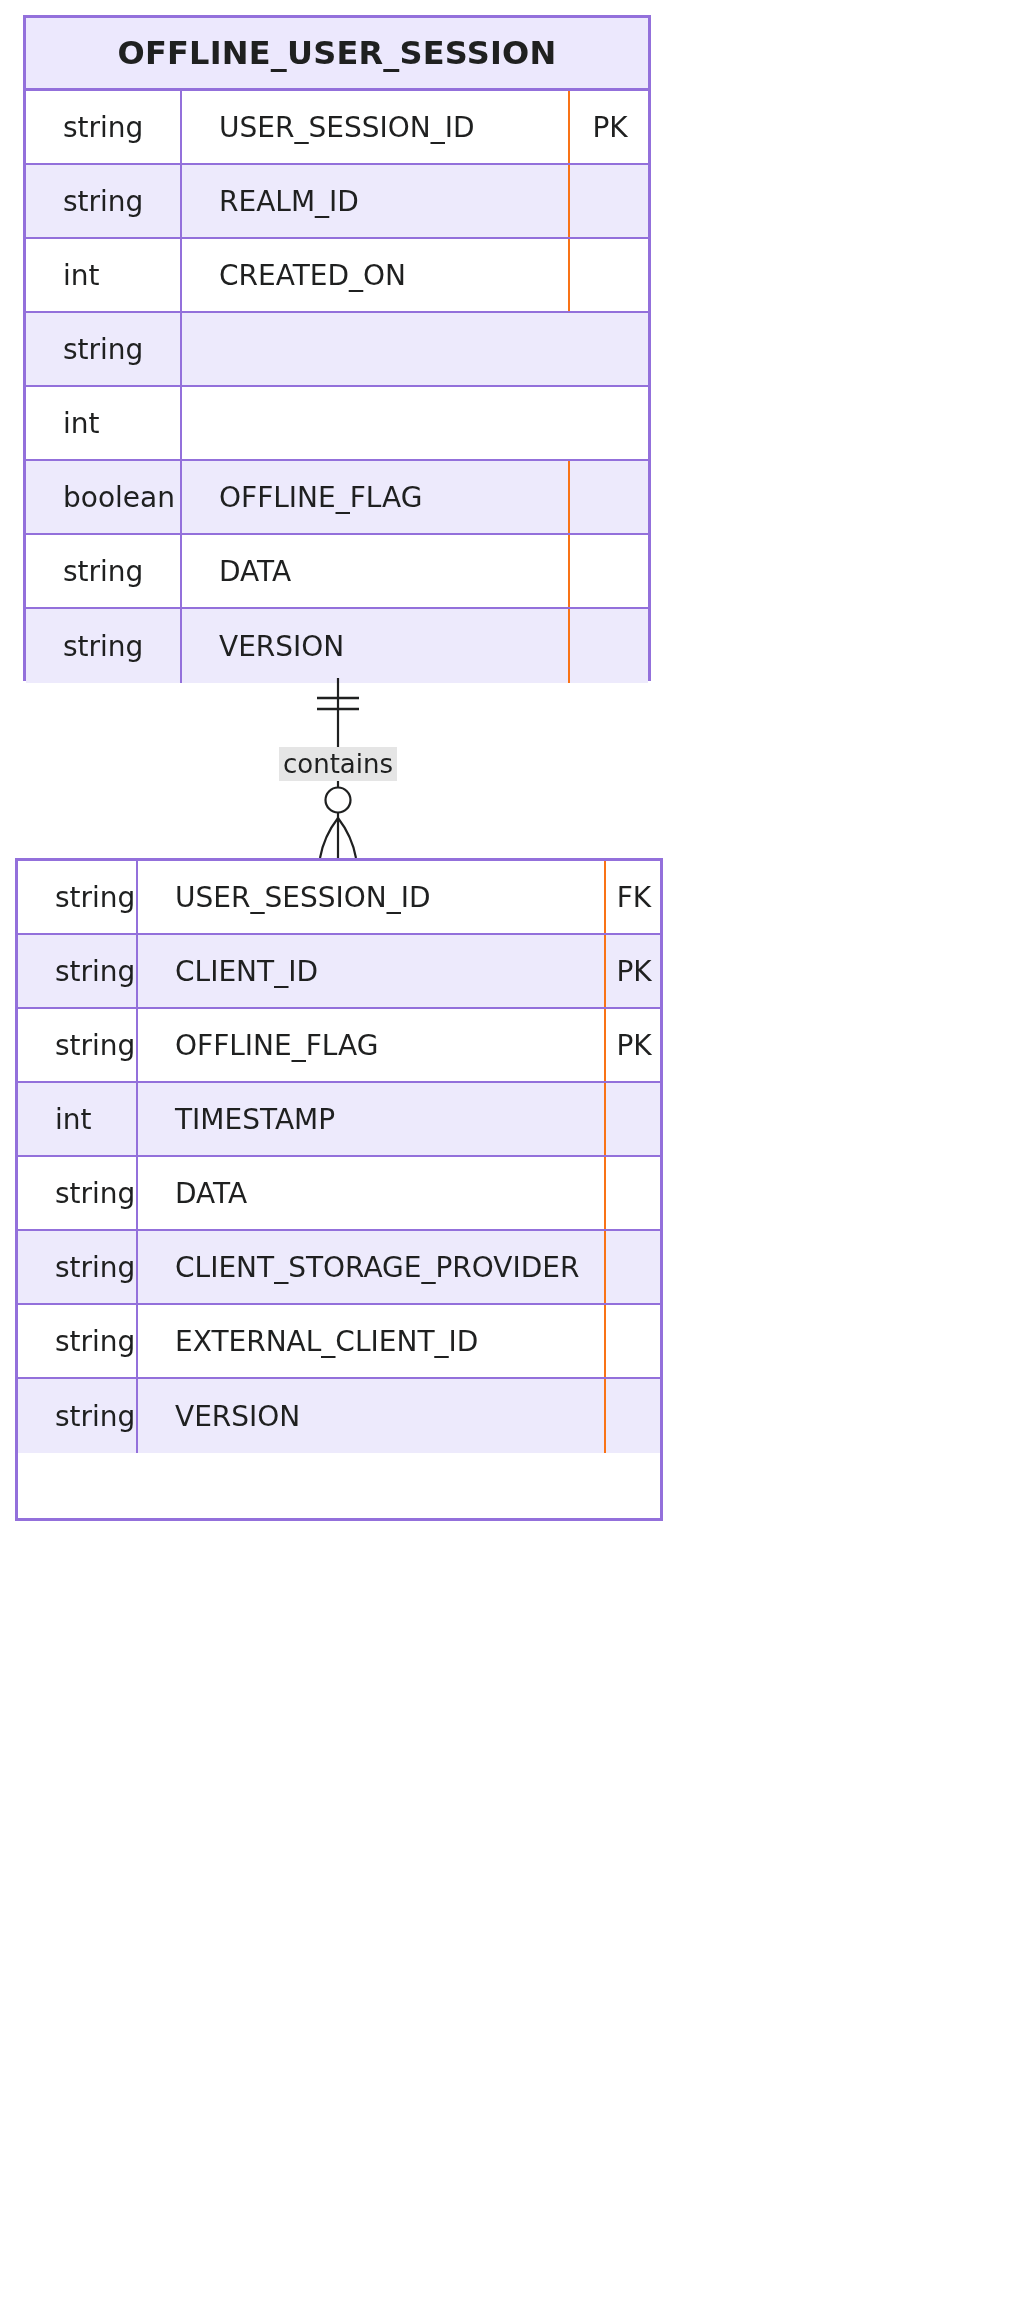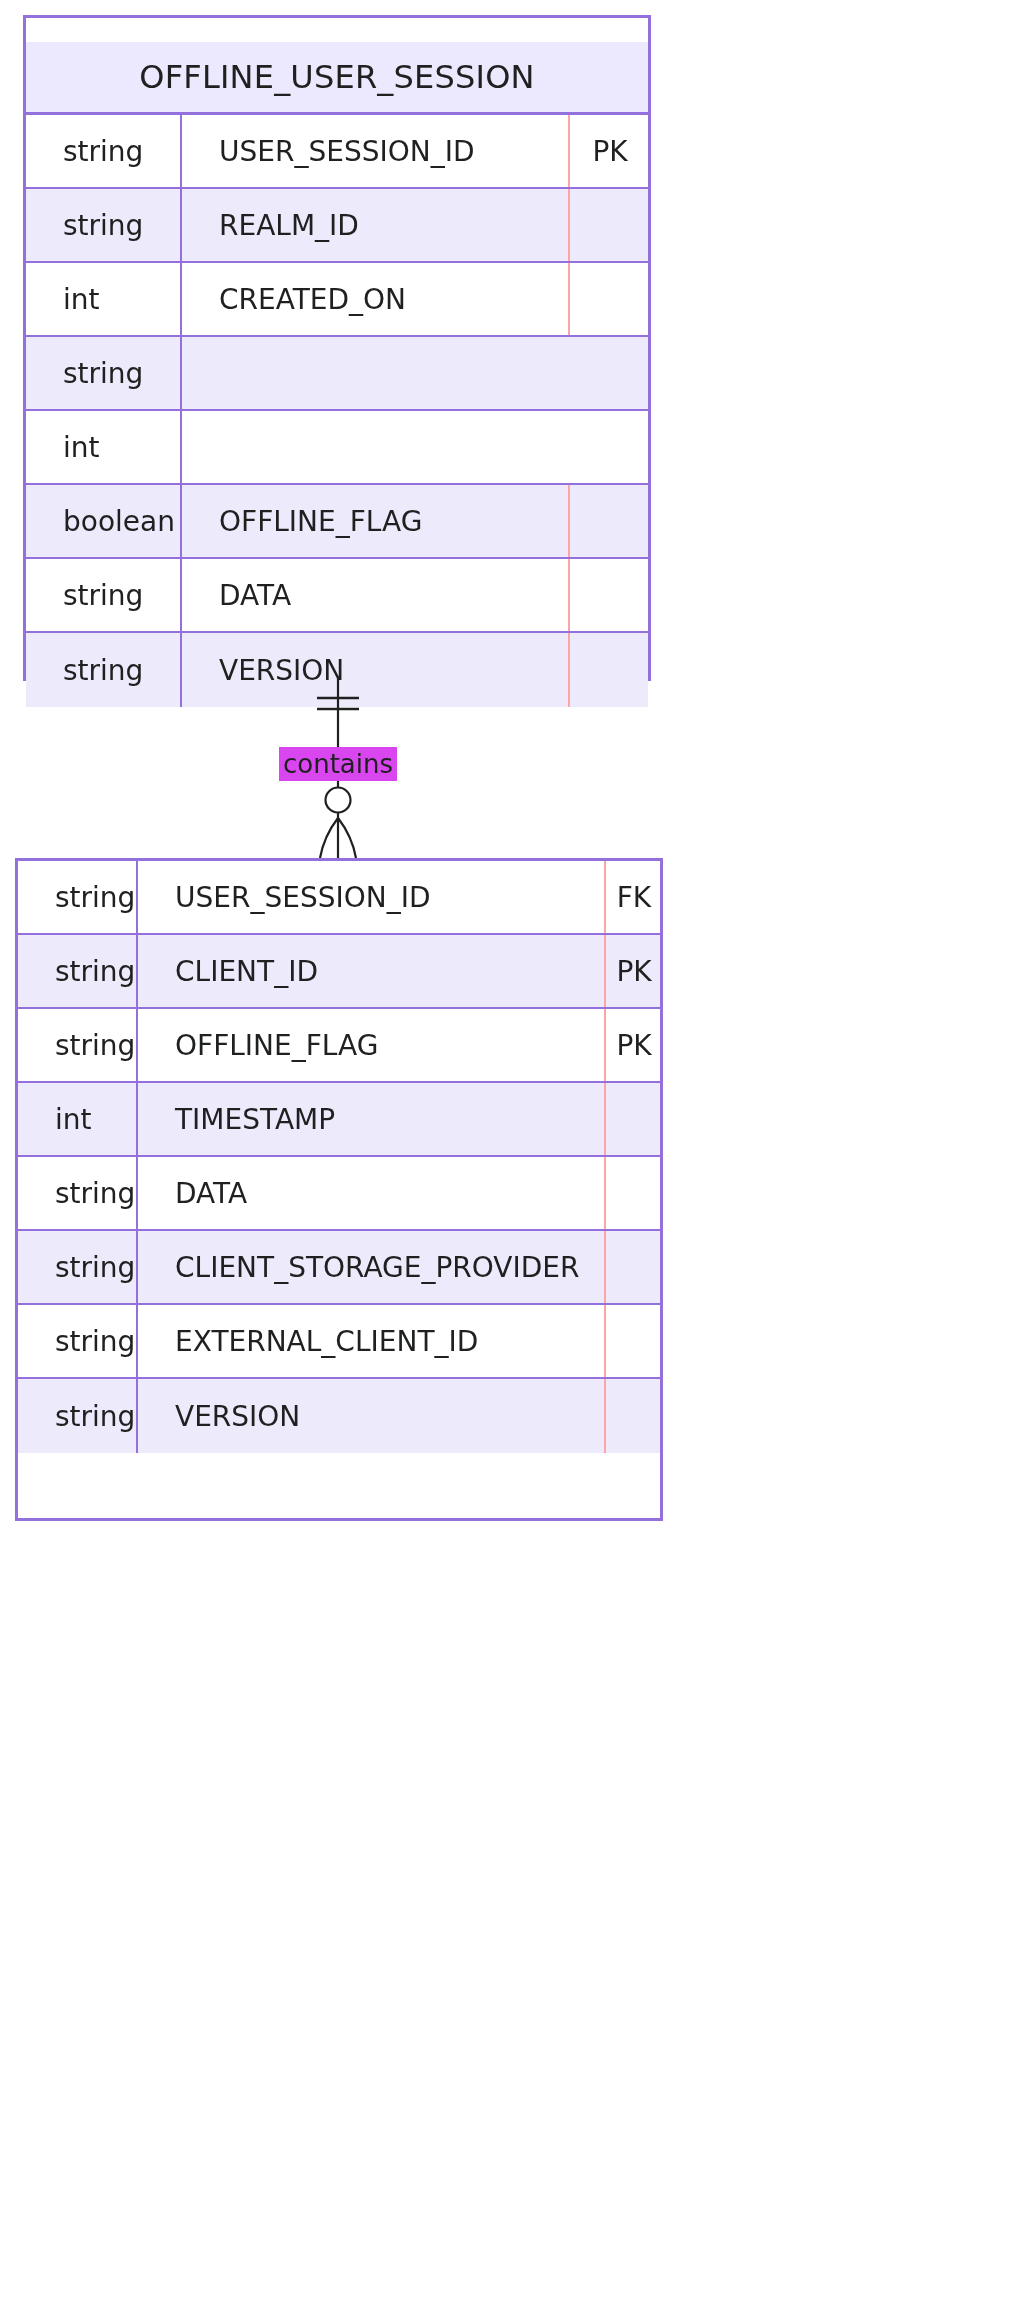--- a/index.html
+++ b/index.html
@@ -30,27 +30,26 @@
     border: 3px solid #9370DB;
     background: #ffffff;
   }
 
   .entity-title {
     box-sizing: border-box;
     background: #ECE8FD;
     color: #1f2020;
     text-align: left;
     font-size: 32px;
-    font-weight: 400;
+    font-weight: 700;
     letter-spacing: 0.2px;
     display: flex;
     align-items: center;
     justify-content: center;
     border-bottom: 3px solid #9370DB;
-    margin-top: 24px;
   }
 
   .attr-row {
     display: flex;
     box-sizing: border-box;
     border-bottom: 2px solid #9370DB;
     background: #ffffff;
   }
   .attr-row:last-child {
     border-bottom: none;
@@ -66,21 +65,21 @@
     font-size: 28px;
     color: #1f2020;
     padding-left: 37px;
     white-space: nowrap;
     overflow: hidden;
   }
   .cell-type {
     border-right: 2px solid #9370DB;
   }
   .cell-name {
-    border-right: 2px solid #fca5a5;
+    border-right: 2px solid #f97316;
     flex: 1 1 auto;
   }
   .cell-key {
     justify-content: center;
     padding-left: 2px;
   }
 
   
   #entity-offline-user-session {
     left: 23px;
@@ -121,21 +120,21 @@
     position: absolute;
     left: 0;
     top: 749px;
     width: 676px;
     text-align: center;
     font-size: 26px;
     color: #1f2020;
     pointer-events: none;
   }
   .rel-label span {
-    background: #d946ef;
+    background: #e5e5e5;
     padding: 2px 4px;
   }
 </style>
 </head>
 <body>
 
 <div id="er-canvas">
 
   <div class="entity" id="entity-offline-user-session">
     <div class="entity-title">OFFLINE_USER_SESSION</div>

